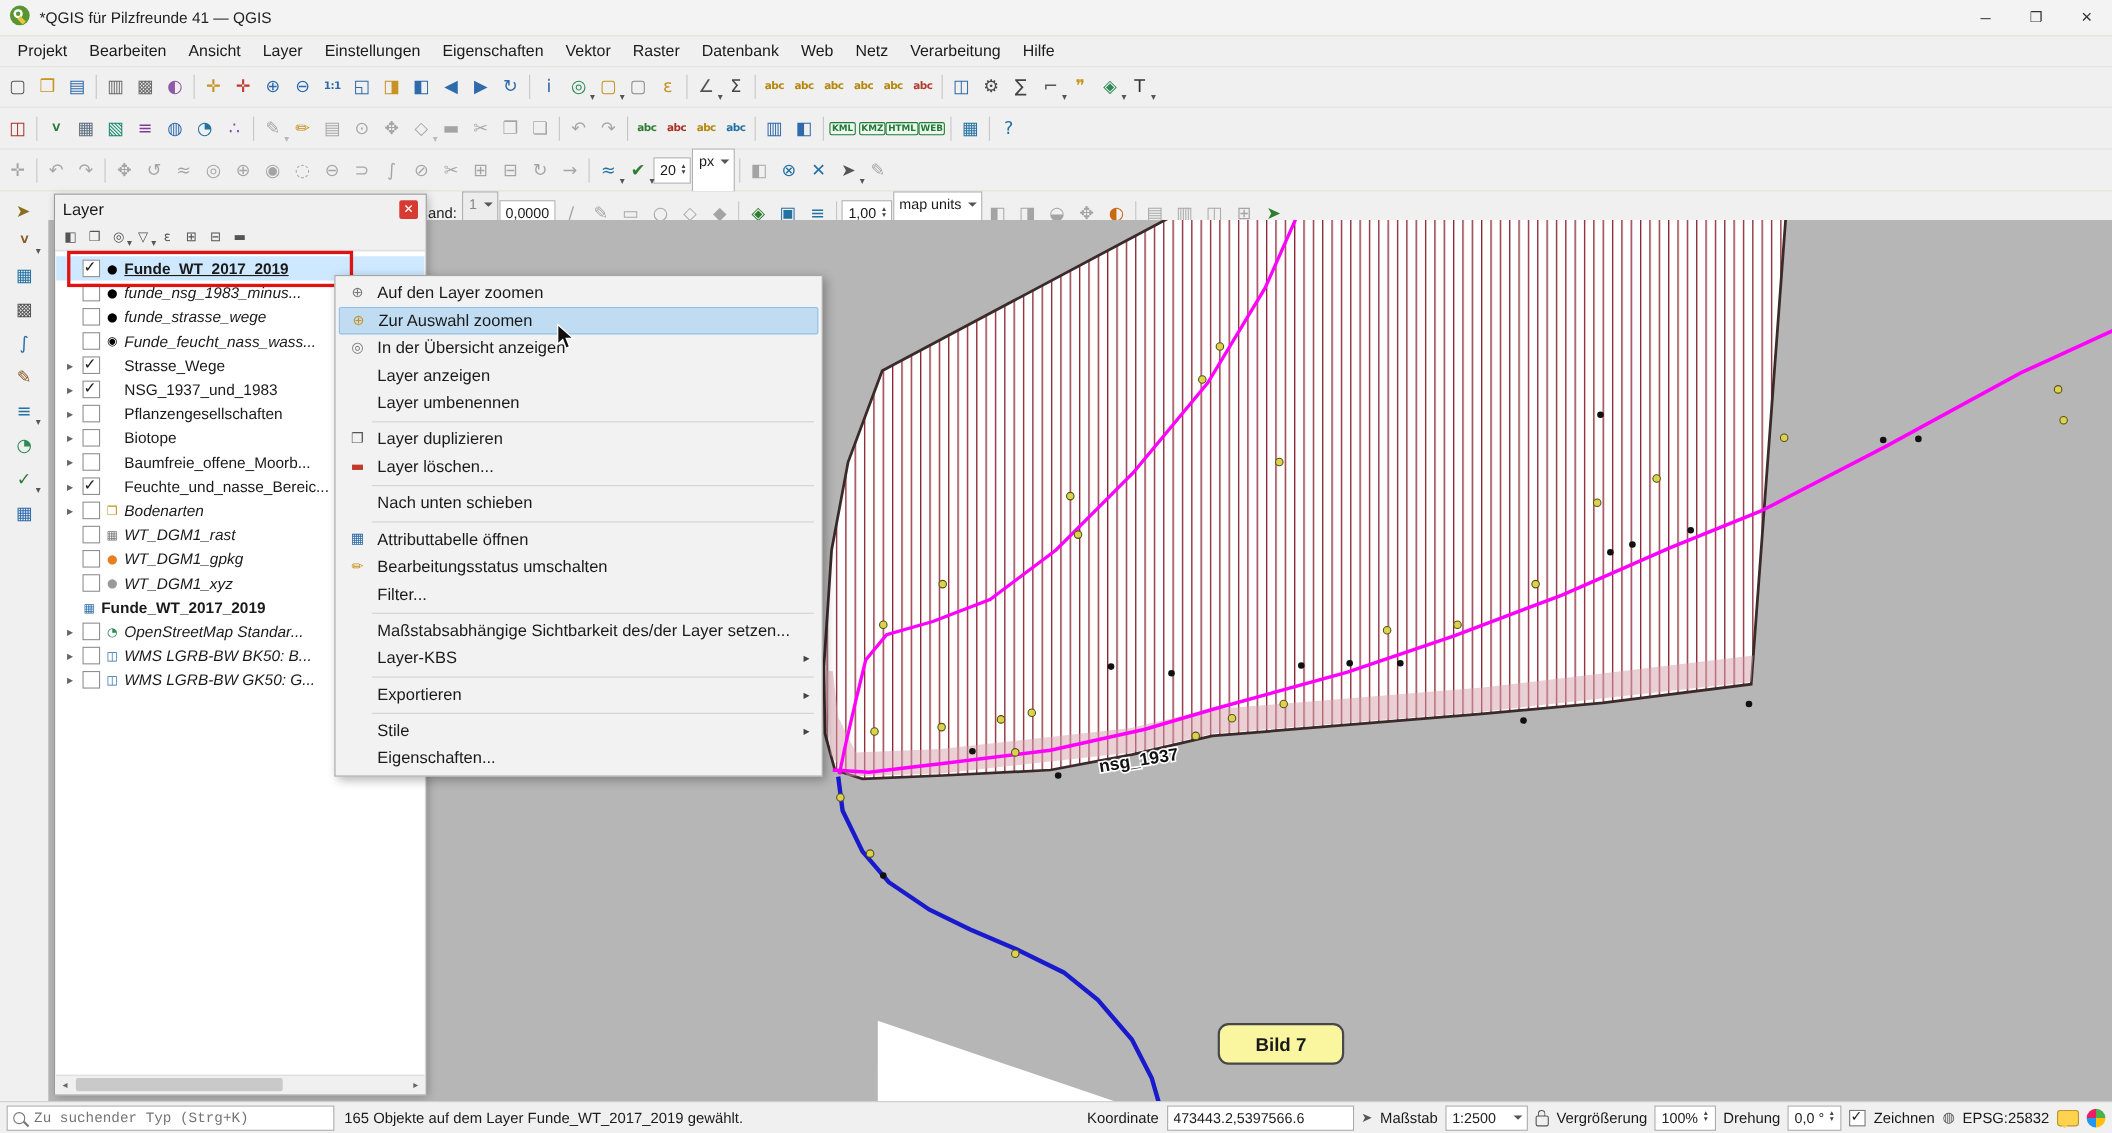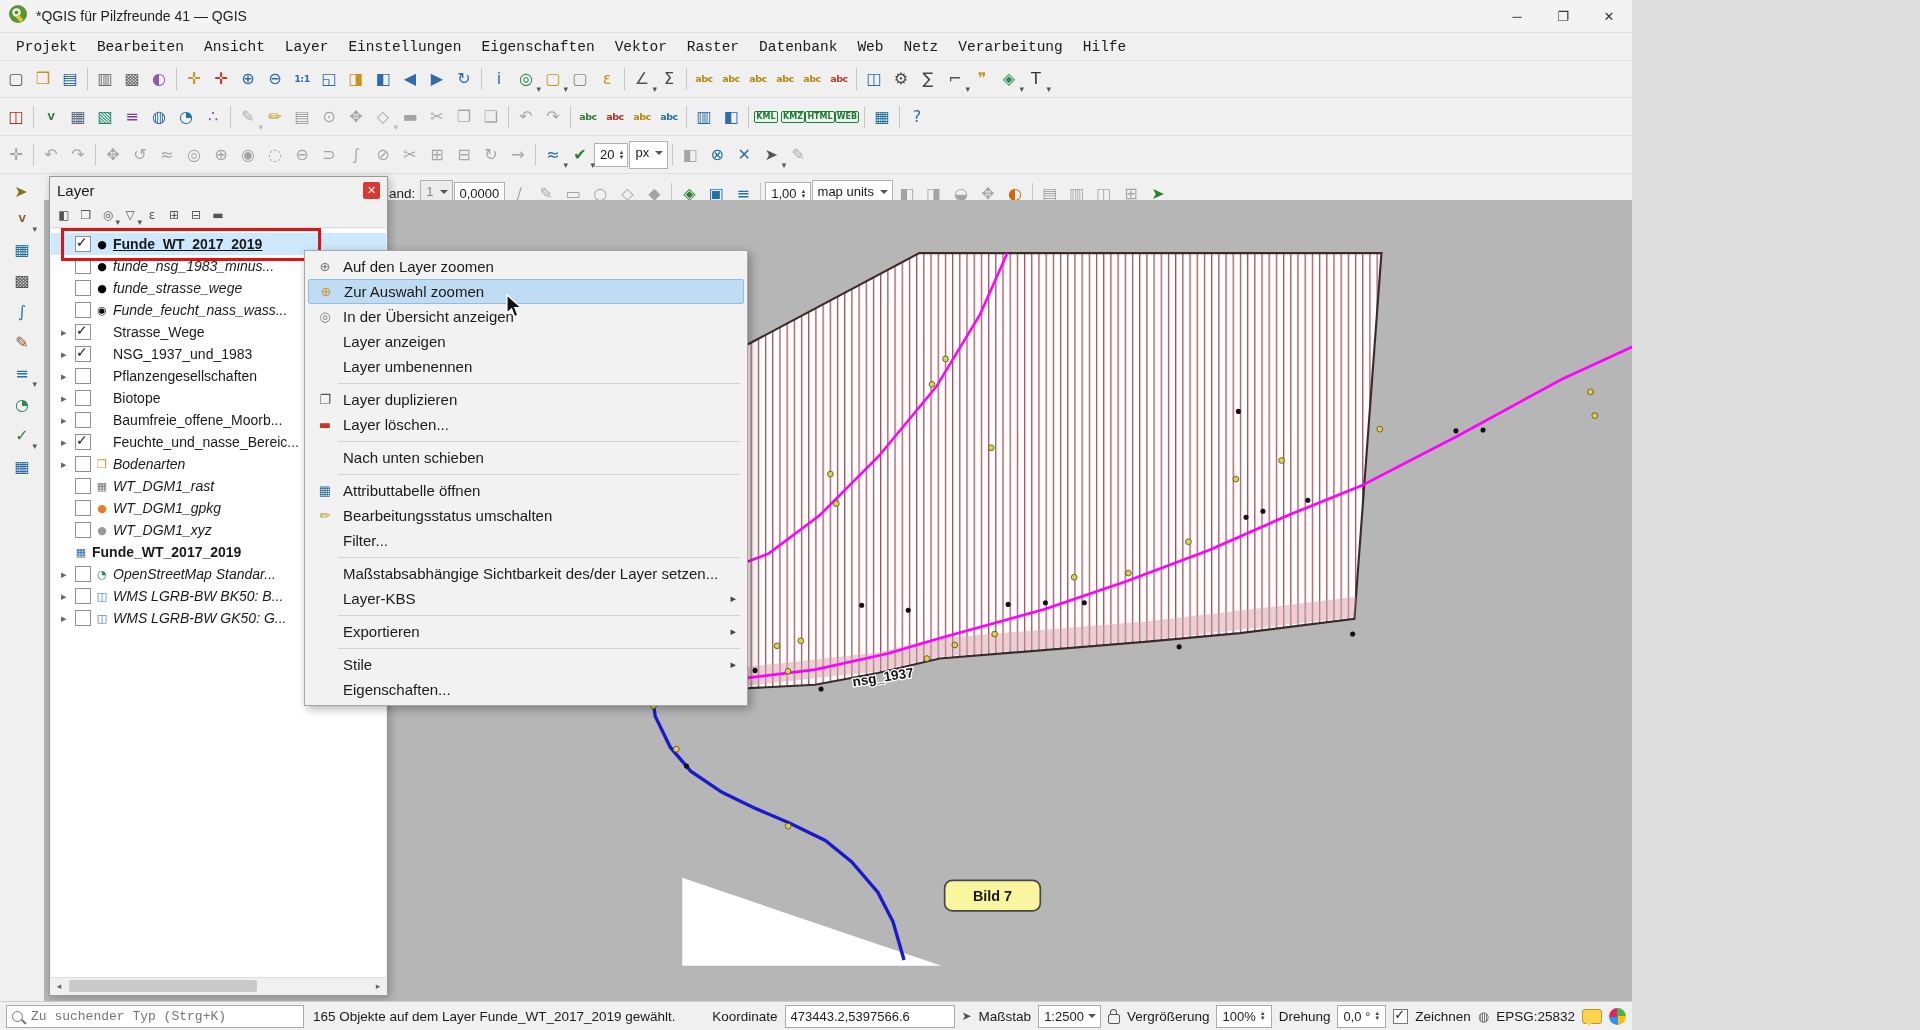--- a/index.html
+++ b/index.html
@@ -1,43 +1,43 @@
 <!DOCTYPE html>
 <html><head>
 <meta charset="utf-8">
 <style>
   html,body{margin:0;padding:0;background:#ddd;}
-  #app{position:relative;width:1632px;height:1030px;background:#bef264;overflow:hidden;
+  #app{position:relative;width:1920px;height:1030px;background:#bef264;overflow:hidden;
        font-family:"Liberation Sans","DejaVu Sans",sans-serif;color:#1a1a1a;}
   .glyph{font-family:"DejaVu Sans",sans-serif;line-height:1;}
 
   
   .titlebar{height:32px;background:#f3f3f3;display:flex;align-items:center;border-bottom:1px solid #e0e0e0;}
   .app-logo{margin-left:8px;flex:none;}
   .win-title{margin-left:8px;font-size:14px;color:#222;}
   .win-btns{margin-left:auto;display:flex;}
   .win-btn{width:46px;height:32px;display:flex;align-items:center;justify-content:center;font-size:13px;color:#333;}
 
   
   .menubar{height:27px;display:flex;align-items:center;padding-left:6px;background:#f0f0f0;border-bottom:1px solid #e4e4e4;}
-  .menu-item{padding:3px 10px;font-size:14.5px;font-family:Liberation Mono, monospace;}
+  .menu-item{padding:3px 10px;font-size:14.5px;}
 
   
   .toolbar{display:flex;align-items:center;background:#f0f0f0;padding:1px 3px;gap:1px;border-bottom:1px solid #e0e0e0;position:relative;}
   .tb-r1{height:34px;} .tb-r2{height:35px;} .tb-r3{height:35px;} .tb-r4{height:37px;}
   .tb-icon{width:26px;height:26px;border-radius:3px;display:flex;align-items:center;justify-content:center;position:relative;flex:none;}
   .tb-icon .glyph{font-size:16px;}
   .tb-icon.small .glyph{font-size:9.5px;font-weight:bold;letter-spacing:-.5px;}
   .tb-icon.dd::after{content:"▾";position:absolute;right:-2px;bottom:-2px;font-size:9px;color:#555;}
   .tb-icon.disabled{opacity:.35;filter:grayscale(1);}
   .tb-icon.sep{width:7px;}
   .tb-icon.sep::before{content:"";position:absolute;left:3px;top:2px;width:1px;height:22px;background:#c6c6c6;}
   .tb-icon.badge .glyph{font-size:8px;font-weight:bold;color:#1e7a34;border:1px solid #1e7a34;background:#edf7ee;padding:1px;border-radius:2px;}
   .tb-label{font-size:13.5px;margin:0 4px;color:#222;}
-  .combo{height:22px;border:1px solid #b0b0b0;background:#fff;display:flex;align-items:center;font-size:13px;padding:0 18px 4px 5px;position:relative;flex:none;}
+  .combo{height:22px;border:1px solid #b0b0b0;background:#fff;display:flex;align-items:center;font-size:13px;padding:0 18px 16px 5px;position:relative;flex:none;}
   .combo::after{content:"";position:absolute;right:4px;top:9px;border:4px solid transparent;border-top-color:#555;}
   .combo.disabled{background:#ececec;color:#888;}
   .tb-input{height:22px;border:1px solid #b0b0b0;background:#fff;display:flex;align-items:center;font-size:13px;padding:0 5px;flex:none;}
   .spinbox{height:22px;border:1px solid #b0b0b0;background:#fff;display:flex;align-items:center;font-size:13px;padding:0 3px 0 5px;flex:none;gap:4px;}
   .spin-btns{display:flex;flex-direction:column;}
   .spin-btns span{font-size:6px;line-height:5px;color:#444;}
   .tb4-first{position:absolute;left:8px;top:5px;}
   .tb4-spacer{width:372px;flex:none;}
 
   
@@ -93,21 +93,21 @@
   
   .statusbar{position:absolute;left:0;right:0;bottom:0;height:28px;background:#f0f0f0;border-top:1px solid #cdcdcd;
              display:flex;align-items:center;padding:0 6px;gap:9px;font-size:13.5px;z-index:40;}
   .sb-search{width:286px;height:21px;background:#fff;border:1px solid #ababab;display:flex;align-items:center;padding:0 5px;gap:6px;flex:none;}
   .sb-search input{border:none;outline:none;flex:1;font-size:13px;background:transparent;color:#333;font-family:Liberation Mono, monospace;}
   .mag{width:9px;height:9px;border:1.5px solid #777;border-radius:50%;position:relative;flex:none;}
   .mag::after{content:"";position:absolute;width:6px;height:1.5px;background:#777;transform:rotate(45deg);right:-5px;bottom:-2px;}
   .sb-right{margin-left:auto;display:flex;align-items:center;gap:7px;}
   .sb-input,.sb-combo,.sb-spin{height:21px;background:#fff;border:1px solid #ababab;display:flex;align-items:center;padding:0 5px;font-size:13px;font-family:inherit;color:#222;}
   .sb-input{width:158px;}
-  .sb-combo{padding-right:16px;position:relative;}
+  .sb-combo{padding-right:28px;position:relative;}
   .sb-combo::after{content:"";position:absolute;right:4px;top:8px;border:4px solid transparent;border-top-color:#555;}
   .sb-spin .spin-btns{margin-left:4px;}
   .lock-icon{width:10px;height:8px;border:1.5px solid #555;border-radius:2px;position:relative;margin-top:5px;flex:none;}
   .lock-icon::before{content:"";position:absolute;top:-6px;left:1px;width:5px;height:5px;border:1.5px solid #555;border-bottom:none;border-radius:4px 4px 0 0;}
   .sb-check{width:13px;height:13px;border:1px solid #777;background:#fff;position:relative;flex:none;}
   .sb-check.checked::after{content:"✓";position:absolute;left:0;top:-3px;font-size:13px;font-weight:bold;color:#222;}
   .crs-icon{font-size:13px;color:#555;}
   .bubble{width:18px;height:13px;background:#ffd34d;border:1px solid #b8962e;border-radius:3px;position:relative;flex:none;}
   .bubble::after{content:"";position:absolute;left:3px;bottom:-6px;border:3px solid transparent;border-top-color:#ffd34d;}
   .applogo{width:17px;height:17px;border-radius:50%;background:conic-gradient(#4caf50 0 25%,#ffc107 0 50%,#2196f3 0 75%,#e91e63 0);flex:none;}

